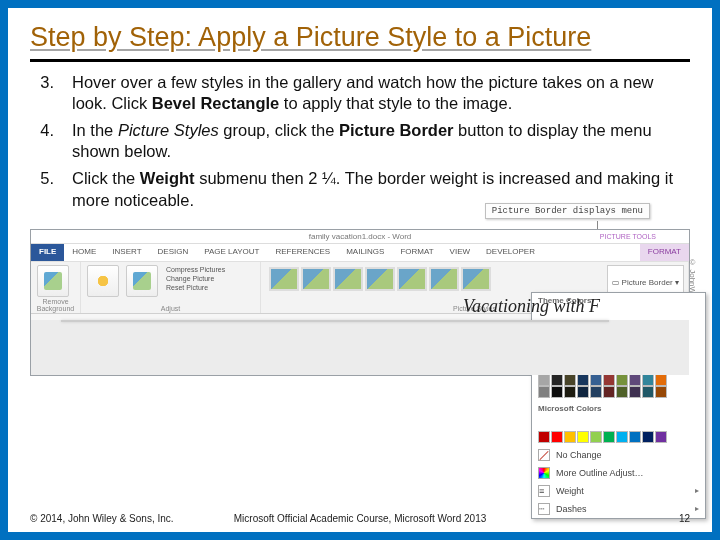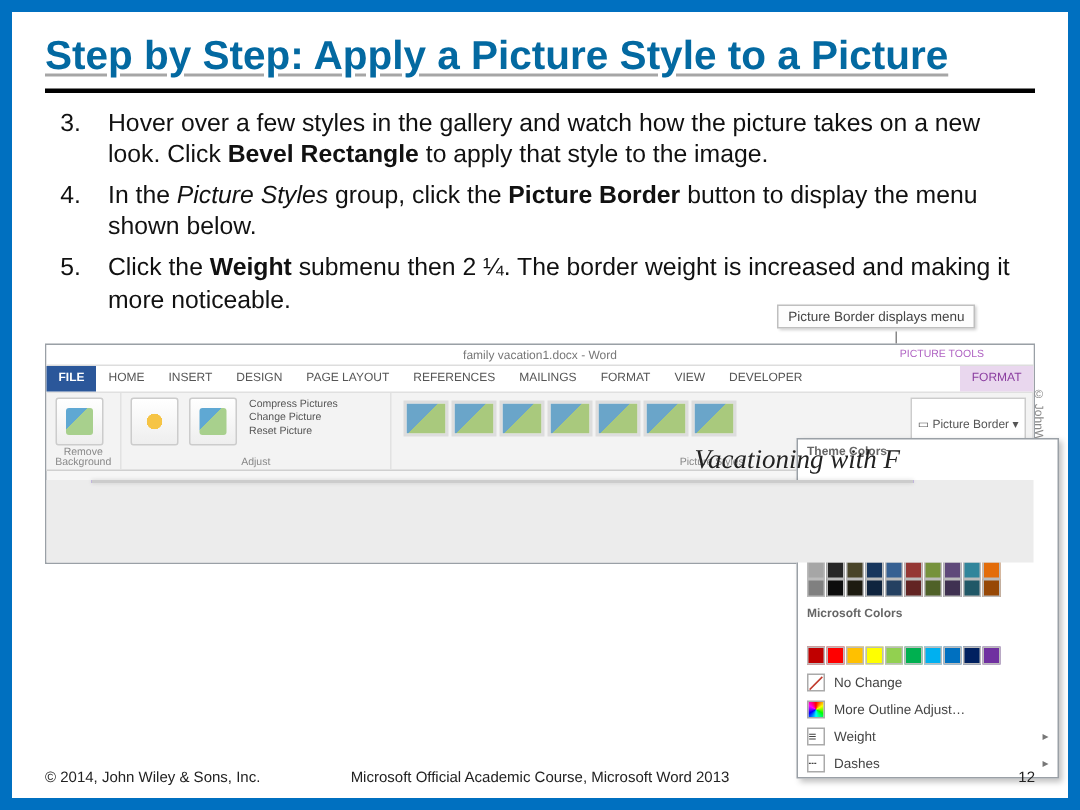--- a/index.html
+++ b/index.html
@@ -7,22 +7,22 @@
   .slide {
     width: 720px; height: 540px;
     border: 8px solid #0070c0;
     background: #fff;
     padding: 14px 22px 10px 22px;
     display: flex; flex-direction: column;
     position: relative;
   }
   .title {
     font-size: 27px;
-    color: #0369a1;
-    font-weight: 700;
+    color: #a16207;
+    font-weight: 400;
     line-height: 1.15;
     border-bottom: 3px solid #000;
     padding-bottom: 6px;
     text-decoration: underline;
     text-decoration-color: rgba(0,0,0,0.35);
     text-underline-offset: 3px;
     margin-bottom: 10px;
   }
   .steps {
     font-size: 16.5px;
@@ -85,20 +85,21 @@
   .doc-title {
     position:absolute; right:8px; bottom:4px;
     font-family: "Brush Script MT", cursive; font-style: italic;
     font-size: 18px; color:#222;
   }
   .callout-label {
     position:absolute; top:-20px; right:40px;
     background:#fdfdfd; border:1px solid #bfbfbf;
     font-size:9px; color:#444; padding:2px 6px;
     box-shadow: 1px 1px 2px rgba(0,0,0,.2);
+    font-family: Liberation Mono, monospace;
   }
   .callout-line {
     position:absolute; top:-2px; right:92px; width:1px; height:14px; background:#888;
   }
   
   .pb-menu {
     position:absolute; top:30px; right:-18px;
     width:175px; background:#fff; border:1px solid #9aa0a6;
     box-shadow: 2px 2px 4px rgba(0,0,0,.25);
     font-size:9px; color:#444;

